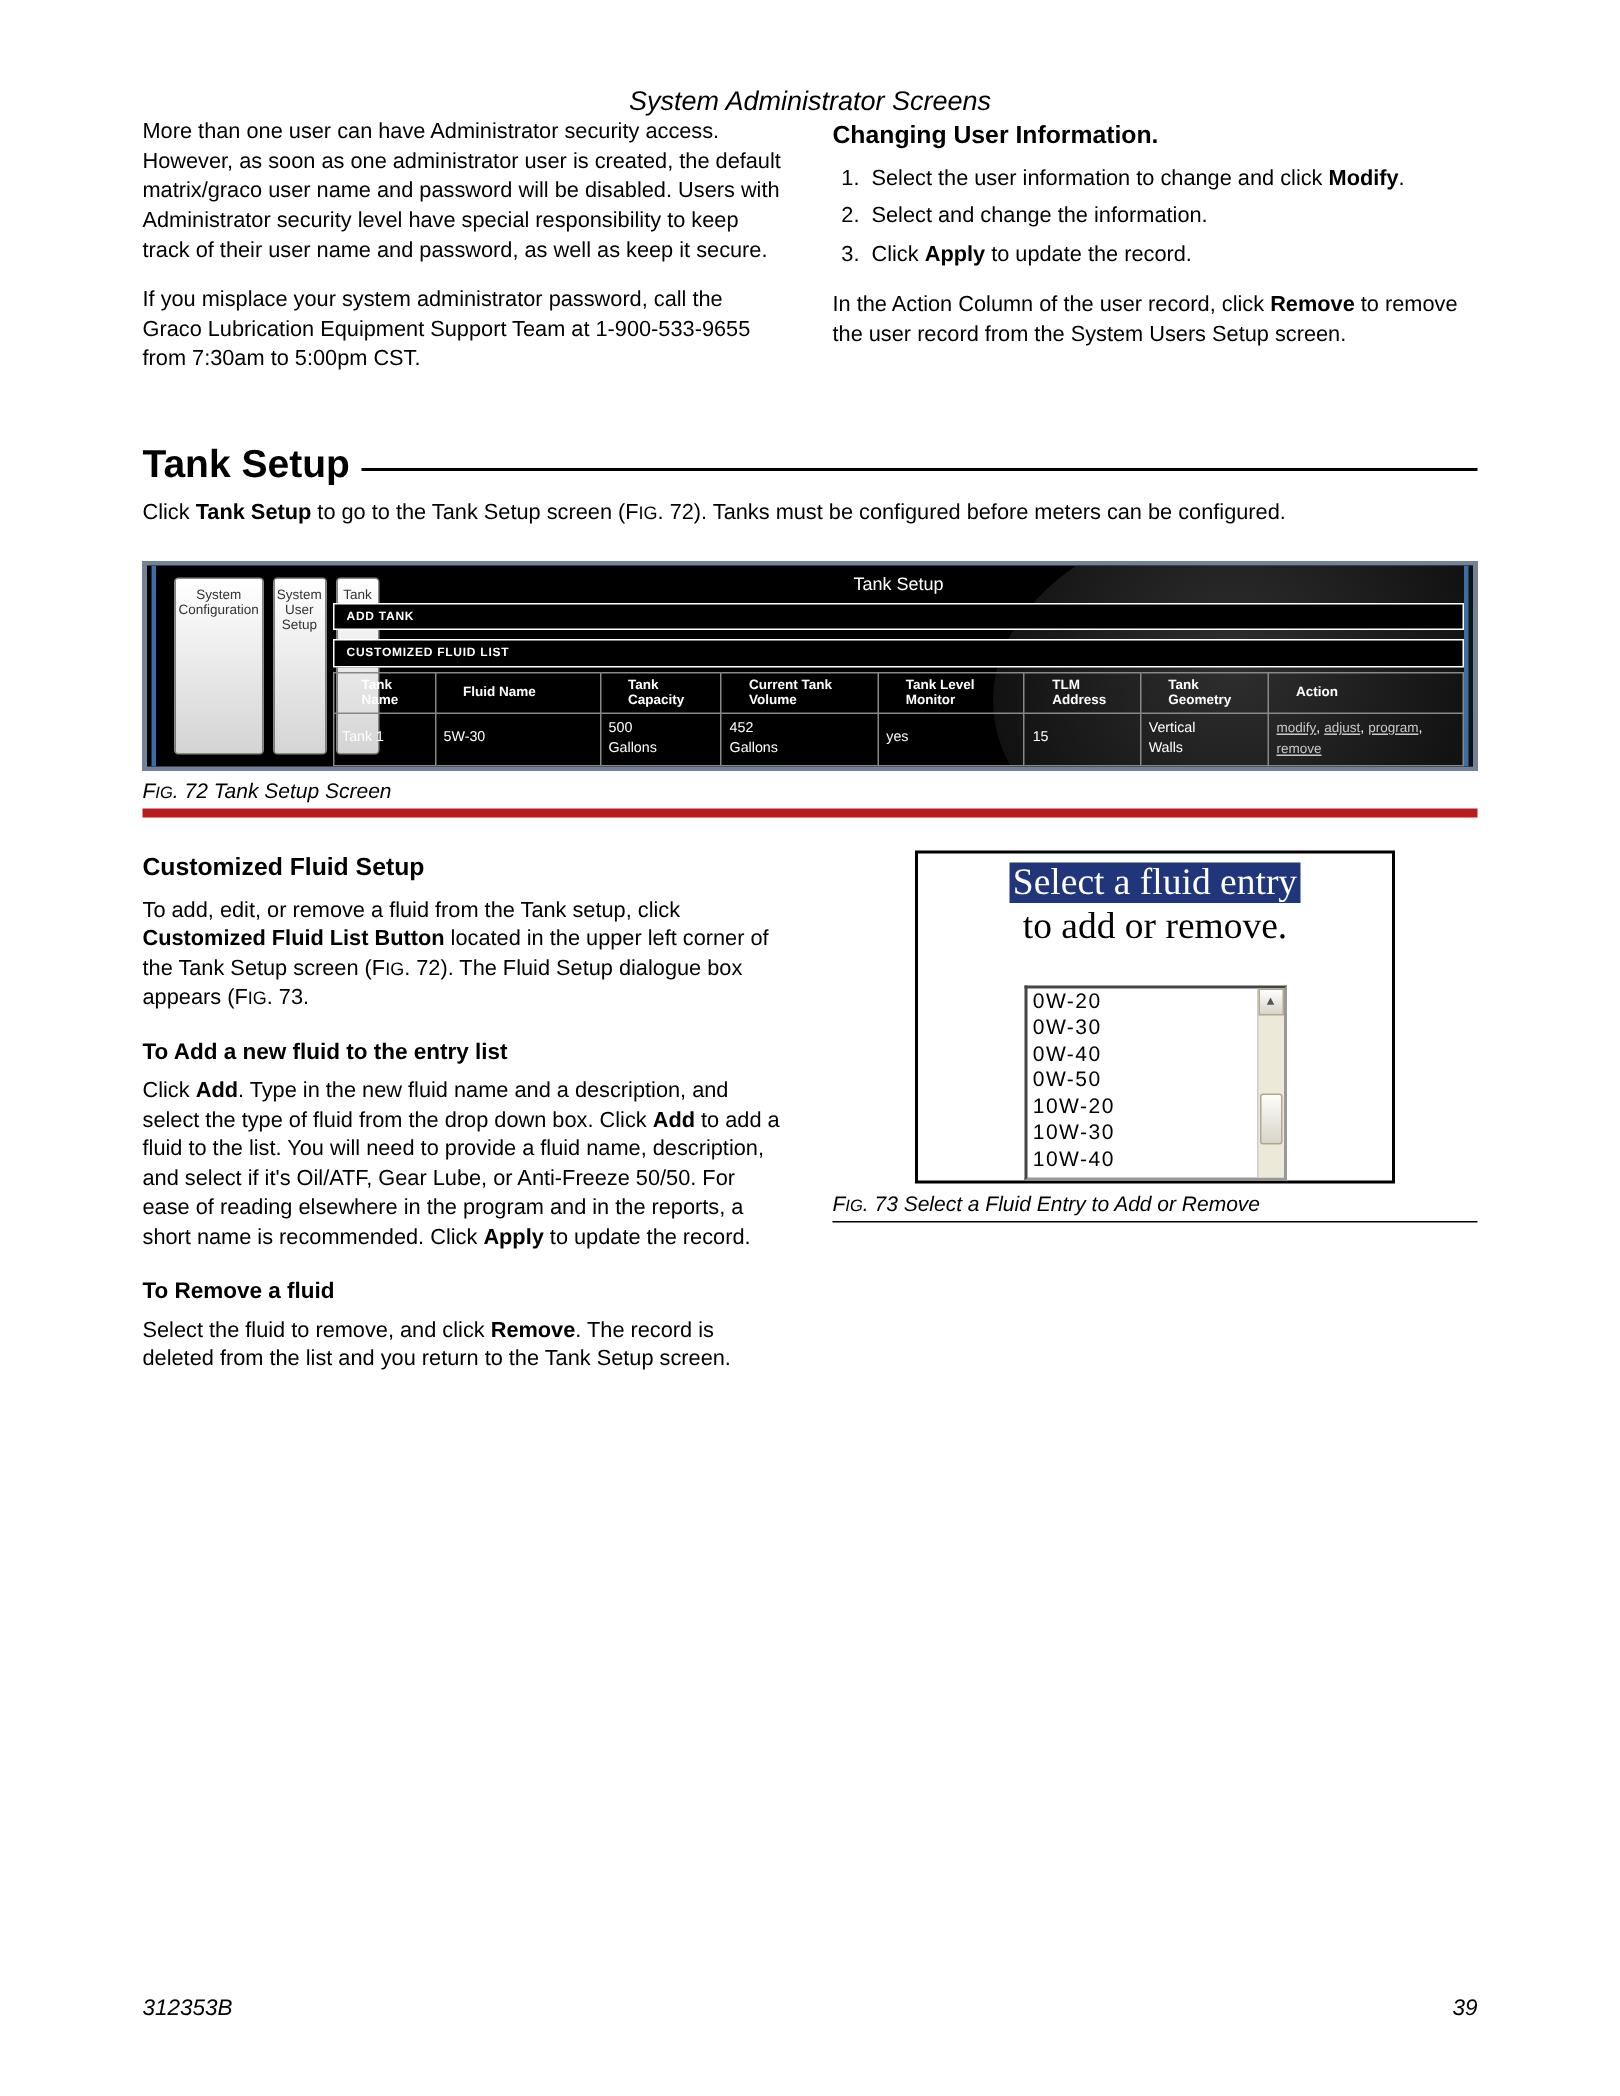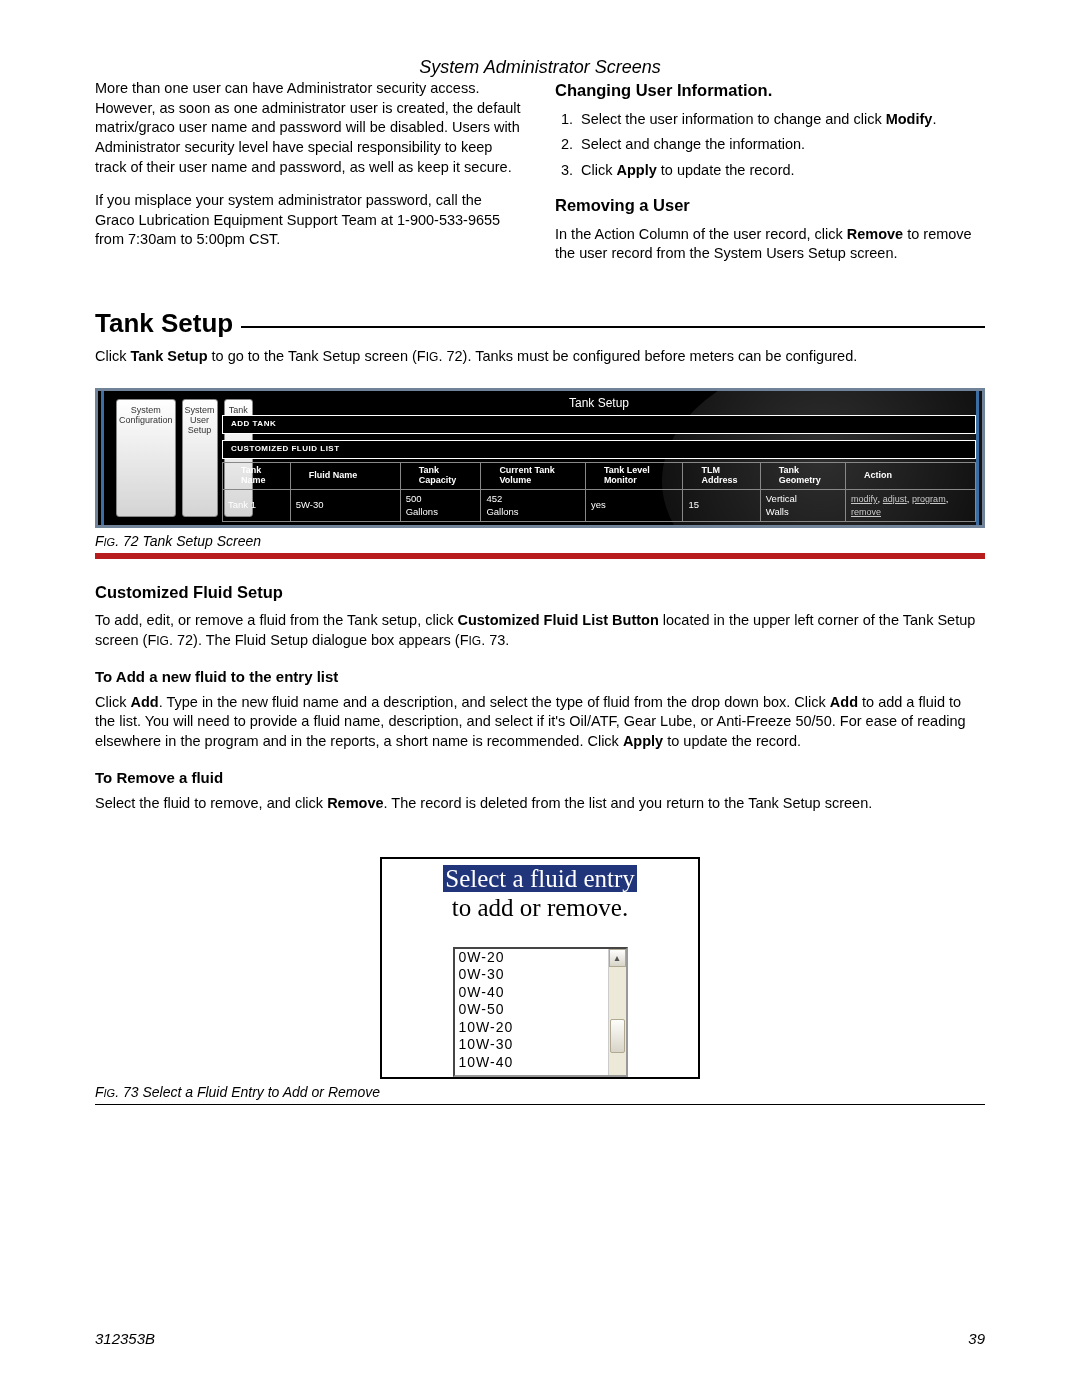--- a/index.html
+++ b/index.html
@@ -234,21 +234,20 @@
   .fig73-scroll .thumb {
     position:absolute;
     left:1px; right:1px;
     top: 52px; height: 34px;
     background: linear-gradient(#fdfdfa, #d8d4c8);
     border:1px solid #b0a890;
     border-radius:2px;
   }
   .section-bottom {
     margin-top: 22px;
-    flex-direction: column;
   }
   .footer {
     position: absolute;
     bottom: 48px;
     left: 95px;
     right: 95px;
     display: flex;
     justify-content: space-between;
     font-style: italic;
     font-size: 15px;
@@ -264,21 +263,20 @@
     <p class="para">More than one user can have Administrator security access. However, as soon as one administrator user is created, the default matrix/graco user name and password will be disabled. Users with Administrator security level have special responsibility to keep track of their user name and password, as well as keep it secure.</p>
     <p class="para">If you misplace your system administrator password, call the Graco Lubrication Equipment Support Team at 1-900-533-9655 from 7:30am to 5:00pm CST.</p>
   </div>
   <div class="col">
     <div class="h2">Changing User Information.</div>
     <ol class="steps">
       <li><span>Select the user information to change and click </span><span class="bold">Modify</span><span>.</span></li>
       <li>Select and change the information.</li>
       <li><span>Click </span><span class="bold">Apply</span><span> to update the record.</span></li>
     </ol>
-    <div class="h2">Removing a User</div>
     <p class="para"><span>In the Action Column of the user record, click </span><span class="bold">Remove</span><span> to remove the user record from the System Users Setup screen.</span></p>
   </div>
 </div>
 
 <div class="h1">
   <span>Tank Setup</span>
   <span class="h1-line"></span>
 </div>
 <p class="para"><span>Click </span><span class="bold">Tank Setup</span><span> to go to the Tank Setup screen (F</span><span style="font-size:12px">IG</span><span>. 72). Tanks must be configured before meters can be configured.</span></p>
 

